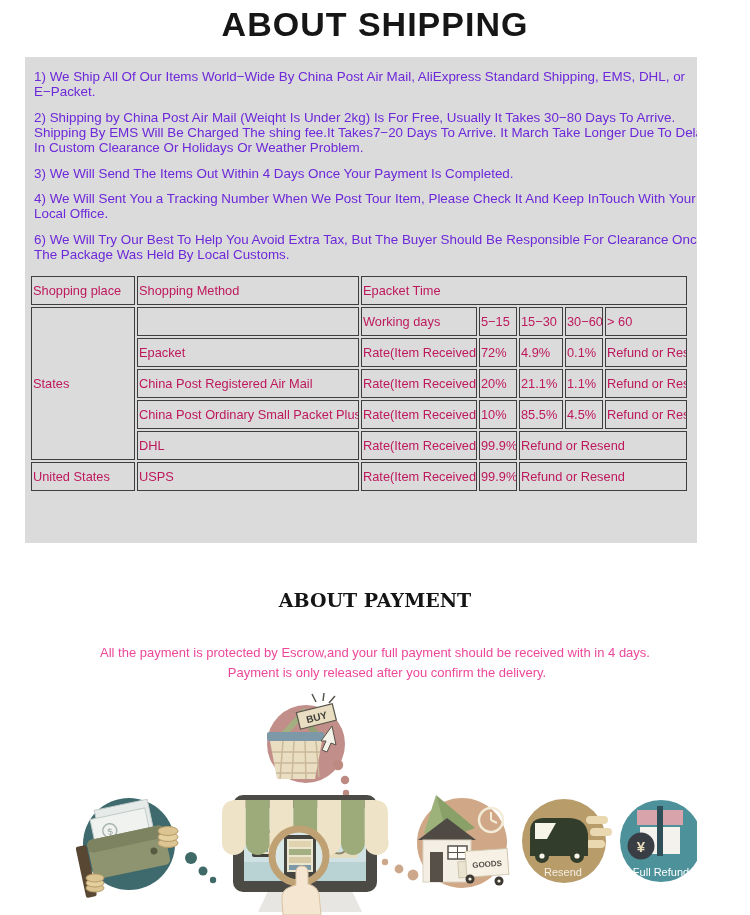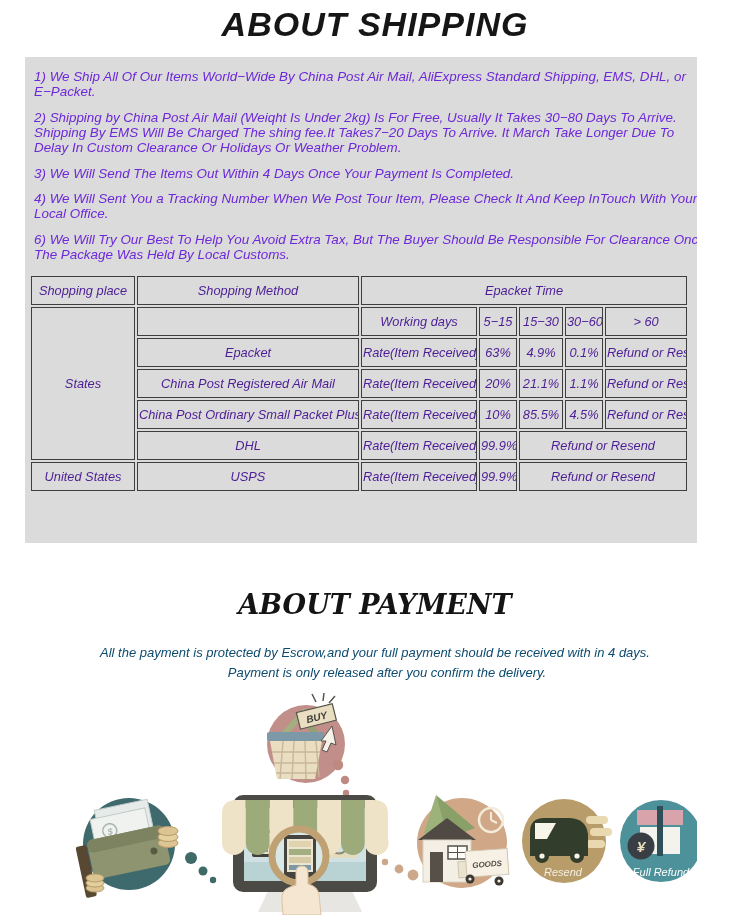--- a/index.html
+++ b/index.html
@@ -1,29 +1,29 @@
 <!DOCTYPE html>
 <html><head>
 <meta charset="utf-8">
 <style>
   html,body{margin:0;padding:0;background:#fff;}
   .page{position:relative;width:697px;height:915px;overflow:hidden;background:#fff;
-        font-family:"Liberation Sans",sans-serif;font-style:italic;}
+        font-family:"Liberation Sans",sans-serif;}
   .ship-title{position:absolute;top:5px;left:0;width:750px;text-align:center;
         font-size:34px;font-weight:bold;color:#161616;letter-spacing:1px;}
   .panel{position:absolute;left:25px;top:57px;width:697px;height:486px;background:#dbdbdb;}
   .paras{padding:13px 12px 0 9px;}
   .paras p{margin:0 0 11px 0;font-size:13.4px;line-height:14.9px;color:#6d28d9;}
   table.ship{border-collapse:separate;border-spacing:2px;margin-left:4px;width:660px;
         table-layout:fixed;}
-  table.ship td{border:1px solid #3e3e3e;text-align:center;font-size:12.8px;color:#4c1d95;
+  table.ship td{border:1px solid #3e3e3e;text-align:left;font-size:12.8px;color:#be185d;
         height:27px;padding:0 1px;white-space:nowrap;overflow:hidden;}
   .pay-title{position:absolute;top:589px;left:0;width:750px;text-align:center;
-        font-family:"DejaVu Serif",serif;font-weight:bold;font-size:27px;color:#141414;}
-  .pay-sub{position:absolute;left:0;width:750px;text-align:center;font-size:13px;color:#0c4a6e;}
+        font-family:"DejaVu Serif",serif;font-weight:bold;font-size:19px;color:#141414;}
+  .pay-sub{position:absolute;left:0;width:750px;text-align:center;font-size:13px;color:#ec4899;}
   .sub1{top:645px;}
   .sub2{top:665px;padding-left:12px;}
   .illus{position:absolute;left:0;top:690px;width:750px;height:225px;}
   svg text{font-family:"Liberation Sans",sans-serif;}
 </style>
 </head>
 <body>
 
 <div class="page">
 
@@ -59,21 +59,21 @@
           <td></td>
           <td>Working days</td>
           <td>5−15</td>
           <td>15−30</td>
           <td>30−60</td>
           <td>&gt; 60</td>
         </tr>
         <tr>
           <td>Epacket</td>
           <td>Rate(Item Received)</td>
-          <td>63%</td>
+          <td>72%</td>
           <td>4.9%</td>
           <td>0.1%</td>
           <td>Refund or Resend</td>
         </tr>
         <tr>
           <td>China Post Registered Air Mail</td>
           <td>Rate(Item Received)</td>
           <td>20%</td>
           <td>21.1%</td>
           <td>1.1%</td>

